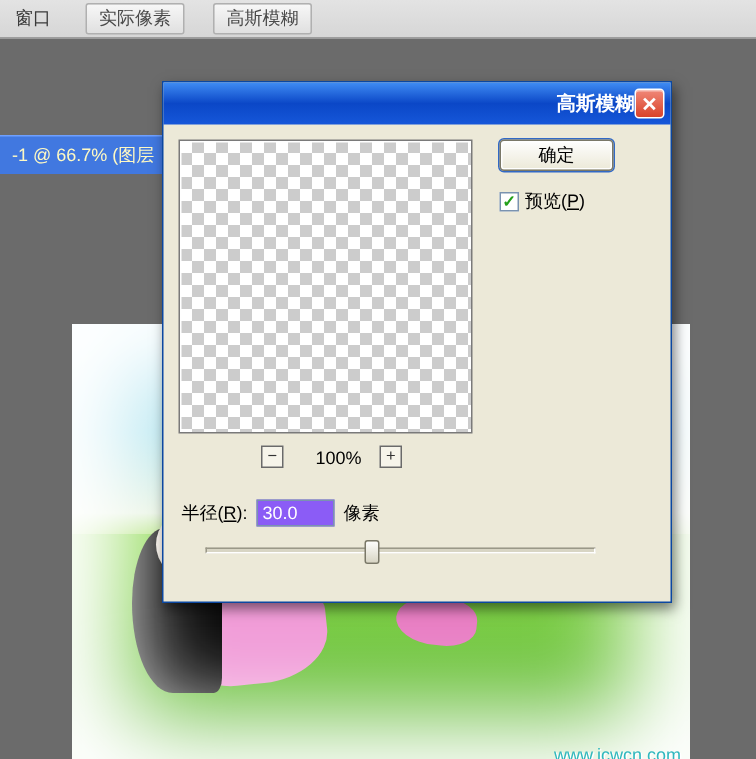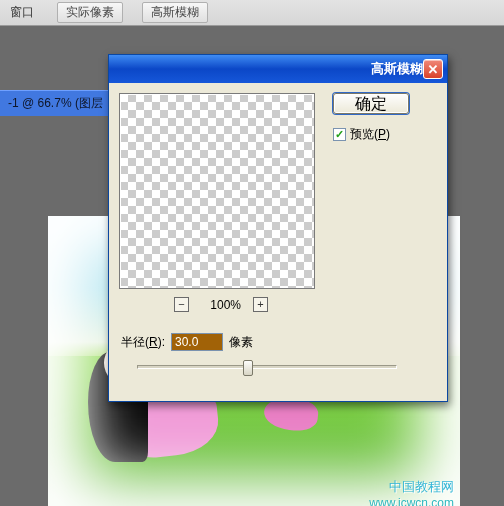--- a/index.html
+++ b/index.html
@@ -26,21 +26,21 @@
     border: 1px solid #b0b0b0;
     color: #4a4a4a;
     padding: 1px 8px;
     border-radius: 2px;
     font-size: 12px;
     font-family: Liberation Mono, monospace;
   }
   .doc-label {
     position: absolute;
     top: 64px; left: 0;
-    color: #0f172a;
+    color: #fef9c3;
     padding: 4px 8px;
     font-size: 12px;
     background: #4178e0;
     border-top: 1px solid #6fa0ff;
   }
   .gray-workarea {
     position: absolute;
     top: 26px; left: 0; right: 0; bottom: 0;
     background: #6b6b6b;
   }
@@ -152,21 +152,21 @@
   .radius-row {
     position:absolute; left:12px; top:250px;
     display:flex; align-items:flex-end; gap:6px;
   }
   .num-input {
     width:52px; height:18px;
     border:1px solid #7a93b0;
     background:#fff; color:#000;
     font-size:12px; padding:0 3px;
   }
-  .num-input.sel { background:#a16207; color:#fff; }
+  .num-input.sel { background:#8b5cf6; color:#fff; }
   .slider-track {
     position:absolute; left:28px; top:282px;
     width:260px; height:4px;
     background:#d8d5c4;
     border-top:1px solid #9a9888;
     border-left:1px solid #9a9888;
     border-bottom:1px solid #fff;
     border-right:1px solid #fff;
   }
   .slider-thumb {
@@ -175,21 +175,21 @@
     background: linear-gradient(#fdfdfb,#d8d5c4);
     border:1px solid #7a7868;
     border-radius:2px;
   }
   .win-btn {
     width:76px; height:21px;
     background: linear-gradient(#fefefe,#ece9d8);
     border:1px solid #7a7868;
     border-radius:3px;
     box-shadow: 0 0 0 1px #e0ddcf inset;
-    font-size:16px;
+    font-size:12px;
   }
   .win-btn.def { box-shadow: 0 0 0 1px #3169c6, inset 0 0 0 1px #fff; }
   .chk-row { display:flex; align-items:center; gap:4px; margin-top:6px; }
   .chk {
     width:13px; height:13px;
     border:1px solid #7a93b0;
     background:#fff;
     display:flex; align-items:center; justify-content:center;
     color:#24a01a; font-size:11px; font-weight:bold;
   }
@@ -209,21 +209,20 @@
 
   <div class="canvas-img">
     <div class="sky"></div>
     <div class="grass"></div>
     <div class="flower"></div>
     <div class="girl-body"></div>
     <div class="girl-hair"></div>
     <div class="girl-head"></div>
     <div class="fade-edges"></div>
     <div class="watermark">
-      <div>中国教程网</div>
       <div class="url">www.jcwcn.com</div>
     </div>
   </div>
 
   <div class="dialog">
     <div class="titlebar">
       <span>高斯模糊</span>
       <div class="close-btn">
         <span>✕</span>
       </div>

